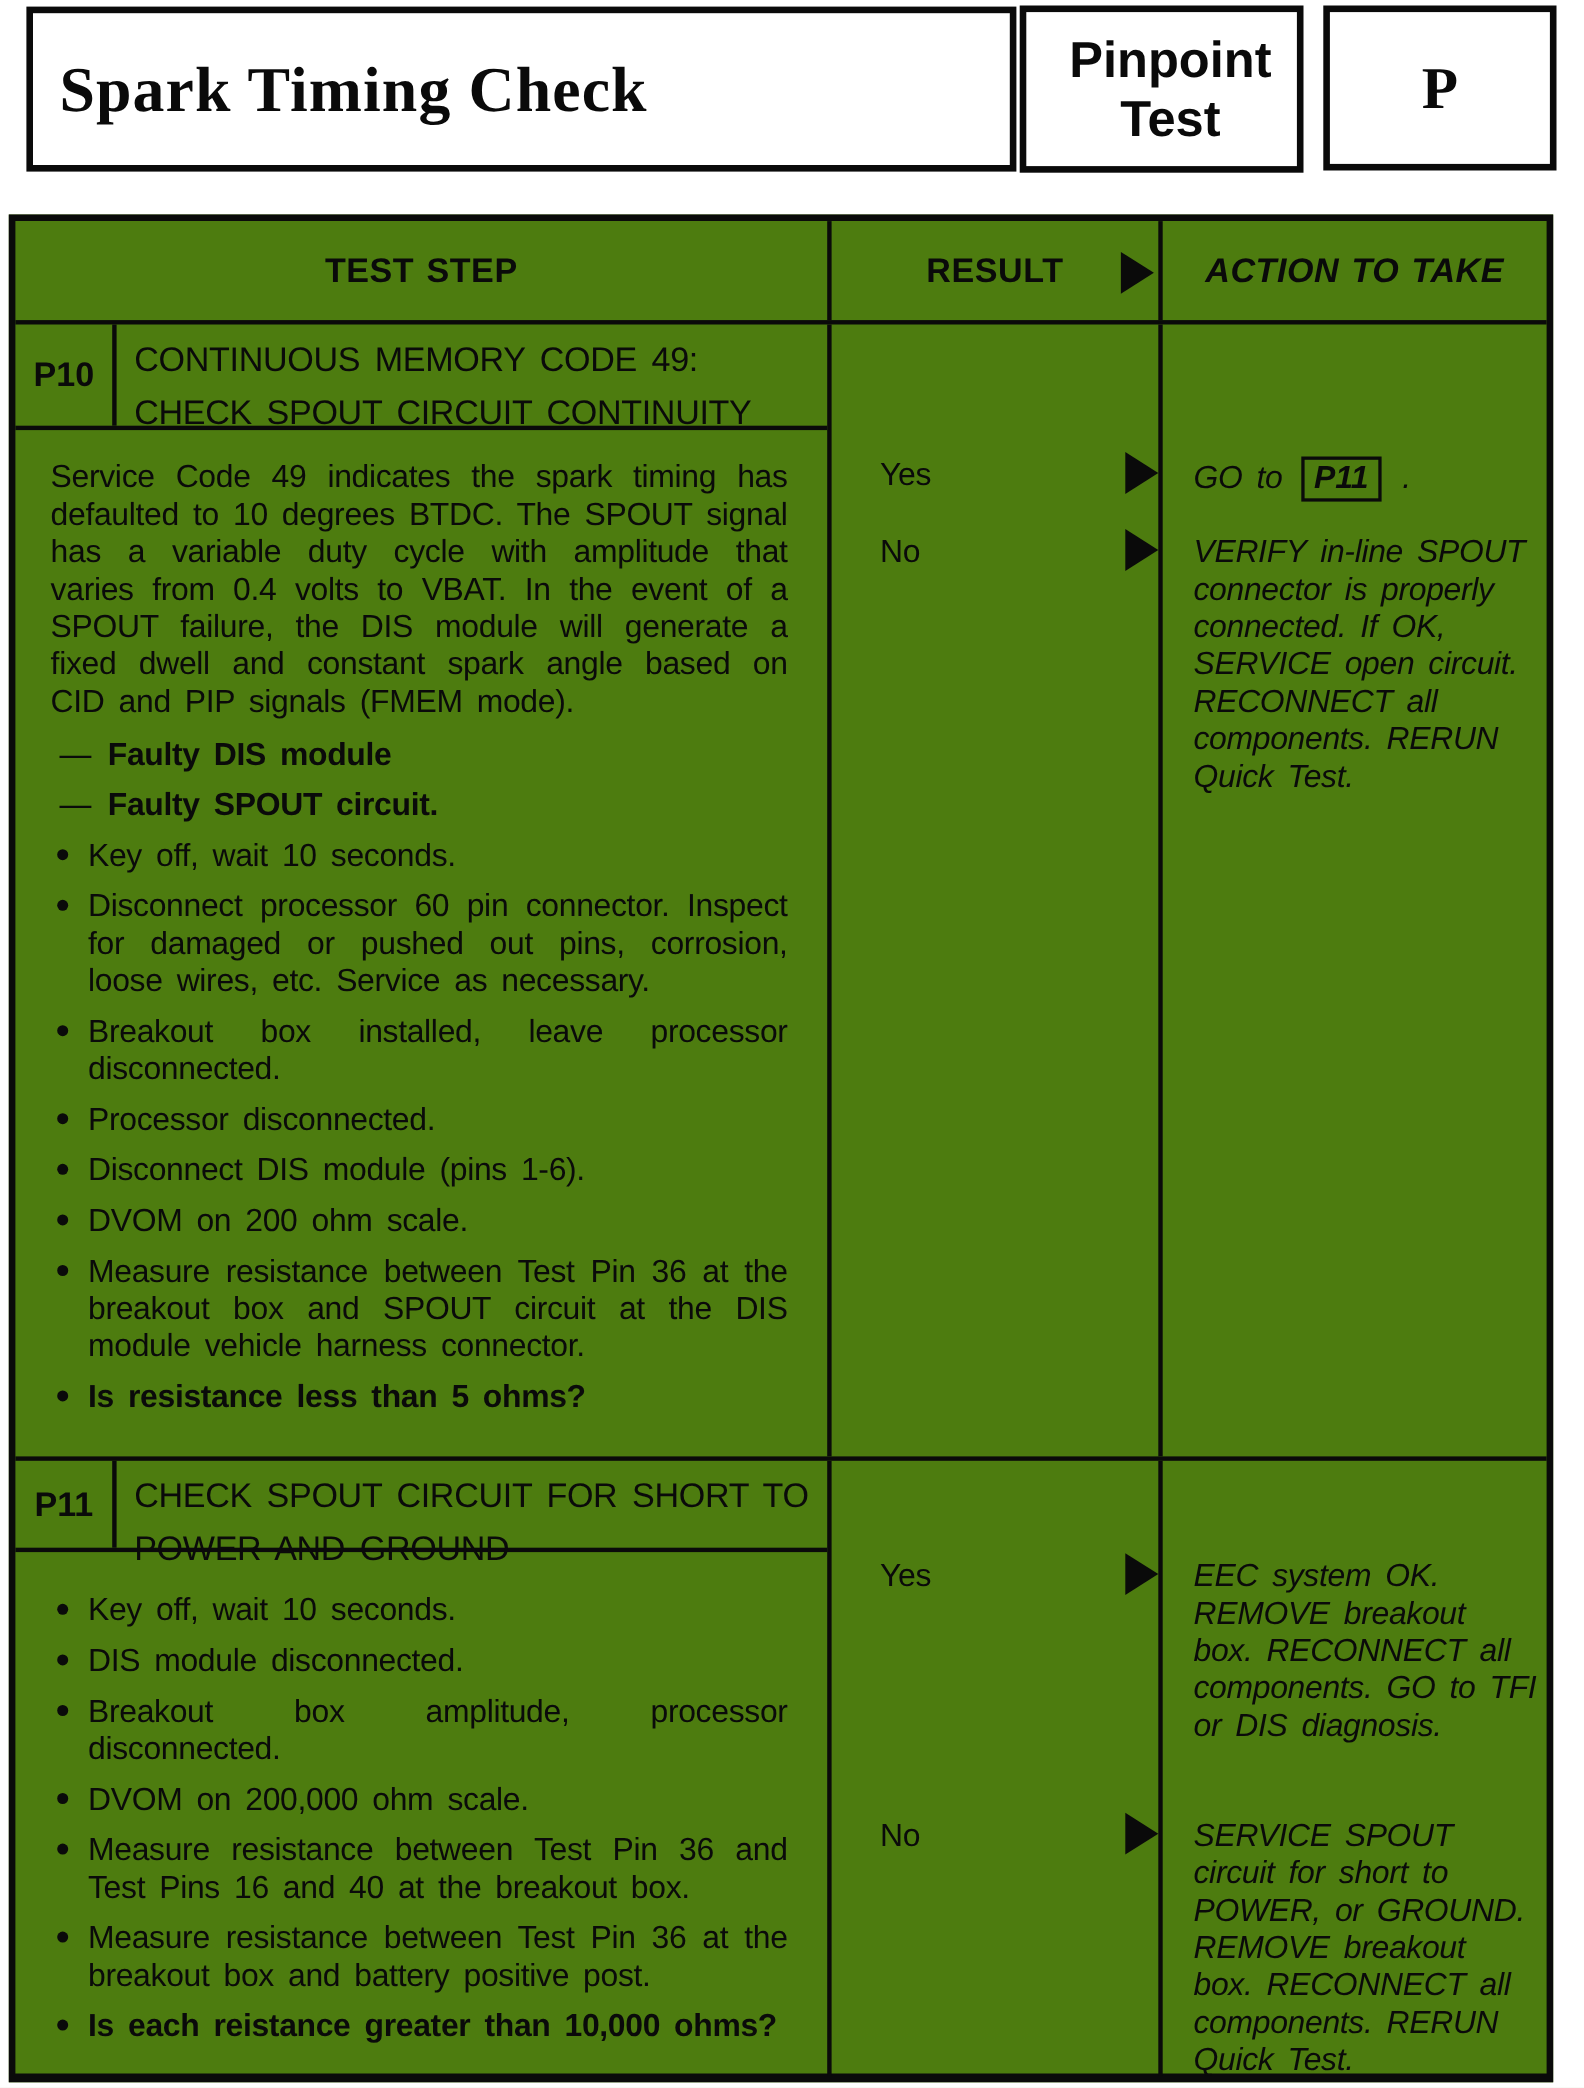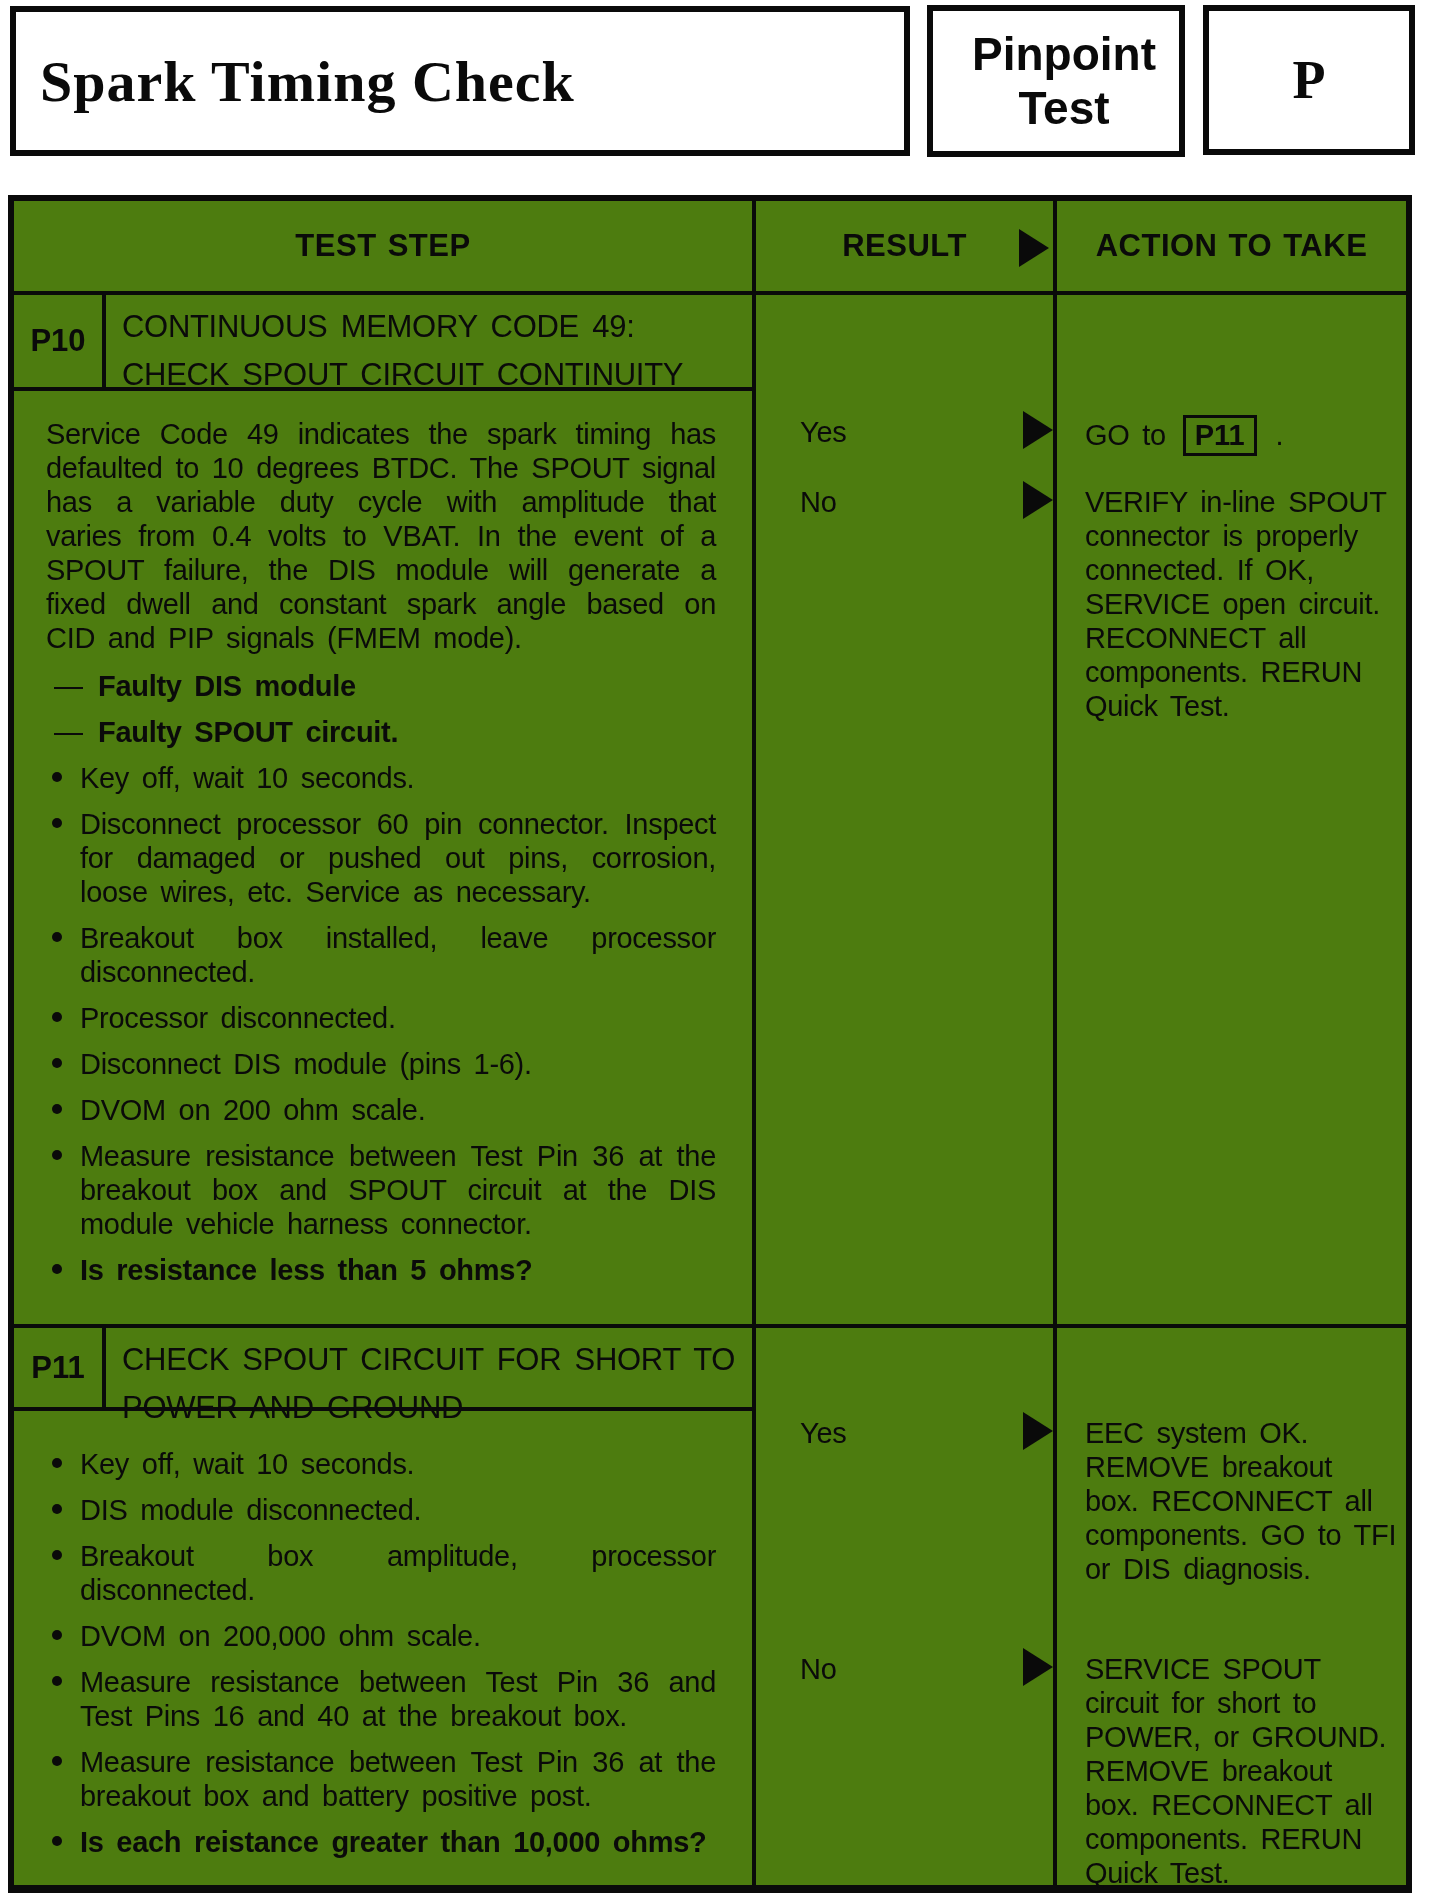--- a/index.html
+++ b/index.html
@@ -6,21 +6,21 @@
   html,body { background:#ffffff; }
   body {
     width:1440px; height:1898px; position:relative;
     font-family:"Liberation Sans", sans-serif;
     color:#0a0a0a;
     -webkit-font-smoothing:antialiased;
   }
 
   
   .hdr-box { position:absolute; border:6px solid #0a0a0a; background:#fff; display:flex; align-items:center; }
-  #title-box { left:10px; top:6px; width:900px; height:150px; padding-left:24px; }
+  #title-box { left:24px; top:6px; width:900px; height:150px; padding-left:24px; }
   #title-box .t {
     font-family:"Liberation Serif", serif; font-weight:bold; font-size:58px; letter-spacing:1px;
   }
   #pinpoint-box { left:927px; top:5px; width:258px; height:152px; justify-content:center; text-align:center; }
   #pinpoint-box .t {
     font-family:Liberation Sans, sans-serif; font-weight:bold; font-size:46px; line-height:1.18;
     white-space:pre-line;
     margin-left:16px;
   }
   #p-box { left:1203px; top:5px; width:212px; height:150px; justify-content:center; }
@@ -29,21 +29,21 @@
   
   #tbl {
     position:absolute; left:8px; top:195px; width:1404px; height:1698px;
     border:6px solid #0a0a0a; border-bottom-width:8px; background:#4d7c0f;
     display:flex; flex-direction:column;
     font-size:29px; line-height:34px; letter-spacing:-0.3px; word-spacing:5px;
   }
   .hrow { display:flex; height:94px; border-bottom:4px solid #0a0a0a; flex:none; }
   .c1 { width:742px; border-right:4px solid #0a0a0a; flex:none; }
   .c2 { width:301px; border-right:4px solid #0a0a0a; flex:none; position:relative; }
-  .c3 { width:349px; flex:none; position:relative; }
+  .c3 { width:349px; flex:none; position:relative;font-style:italic; }
   .hcell { display:flex; align-items:center; justify-content:center; font-weight:bold; font-size:31px; letter-spacing:0.5px; word-spacing:2px; position:relative; }
 
   .section { display:flex; flex:none; }
   #sec-p10 { height:1029px; }
   #sec-p11 { border-top:4px solid #0a0a0a; height:563px; }
 
   
   .steprow { display:flex; border-bottom:4px solid #0a0a0a; }
   #sec-p10 .steprow { height:96px; }
   #sec-p11 .steprow { height:83px; }

